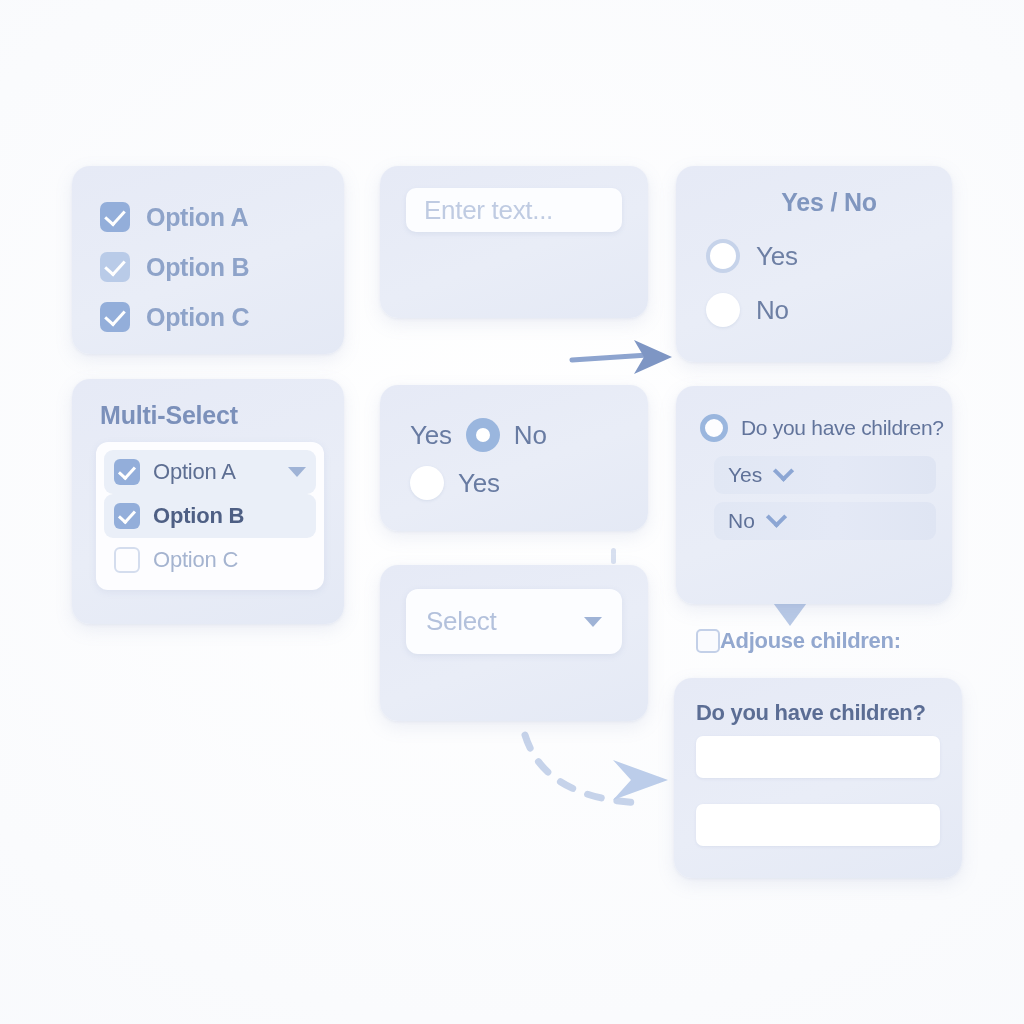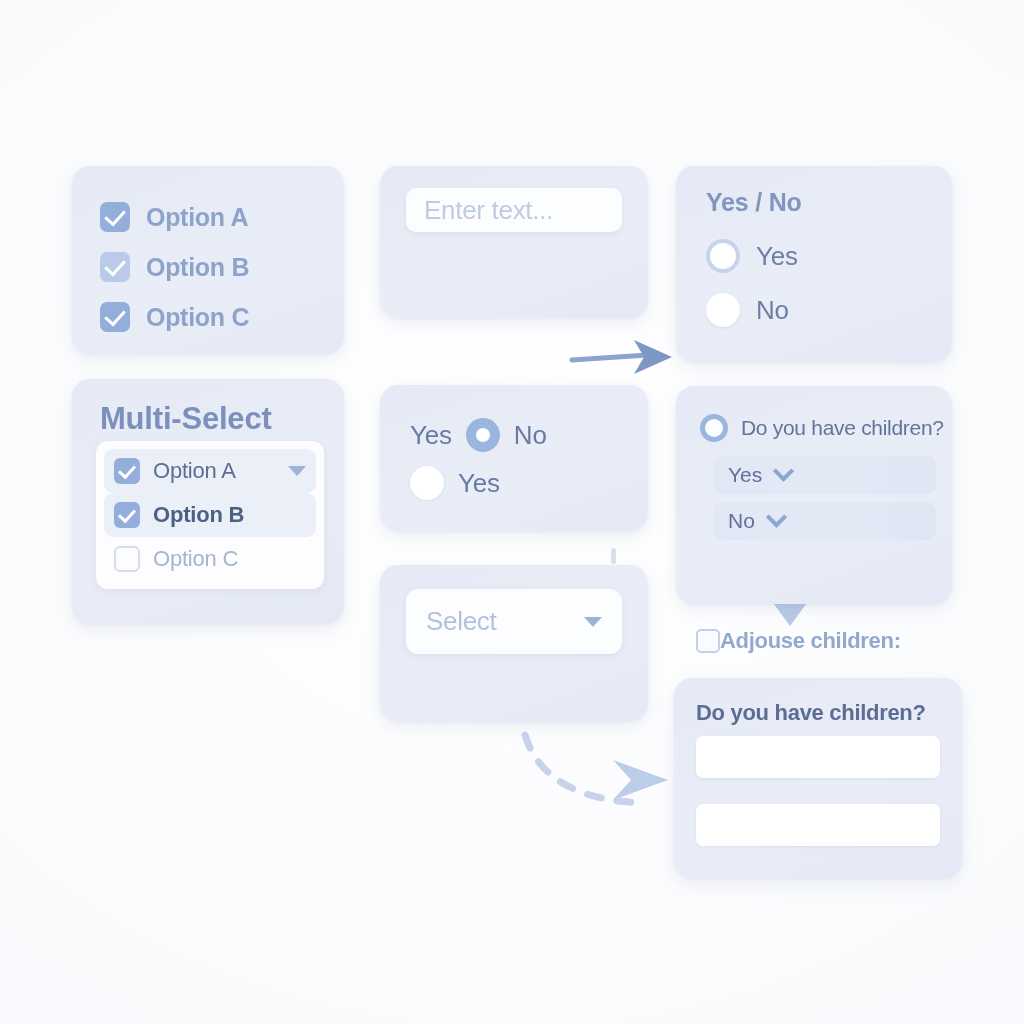--- a/index.html
+++ b/index.html
@@ -113,20 +113,21 @@
 
   
   #card-yesno {
     left: 676px; top: 166px; width: 276px; height: 196px;
     padding: 22px 0 0 30px;
   }
   #card-yesno .card-title {
     font-size: 25px;
     color: #8096bf;
     margin-bottom: 12px;
+    text-align: center;
   }
   .radio-row {
     display: flex;
     align-items: center;
     gap: 16px;
     height: 54px;
   }
   .radio-row .lbl {
     font-size: 26px;
     color: #6d7fa4;
@@ -163,23 +164,23 @@
     border: 5px solid #9ab6de;
     width: 28px; height: 28px;
   }
 
   
   #card-multiselect {
     left: 72px; top: 379px; width: 272px; height: 245px;
     padding: 22px 20px 0 24px;
   }
   #card-multiselect .card-title {
-    font-size: 31px;
+    font-size: 25px;
     color: #7b90ba;
-    margin-bottom: 4px;
+    margin-bottom: 12px;
     padding-left: 4px;
   }
   .ms-panel {
     background: #fdfdff;
     border-radius: 12px;
     padding: 8px 8px;
     box-shadow: 0 2px 7px rgba(130,150,190,0.13);
   }
   .ms-row {
     display: flex;

